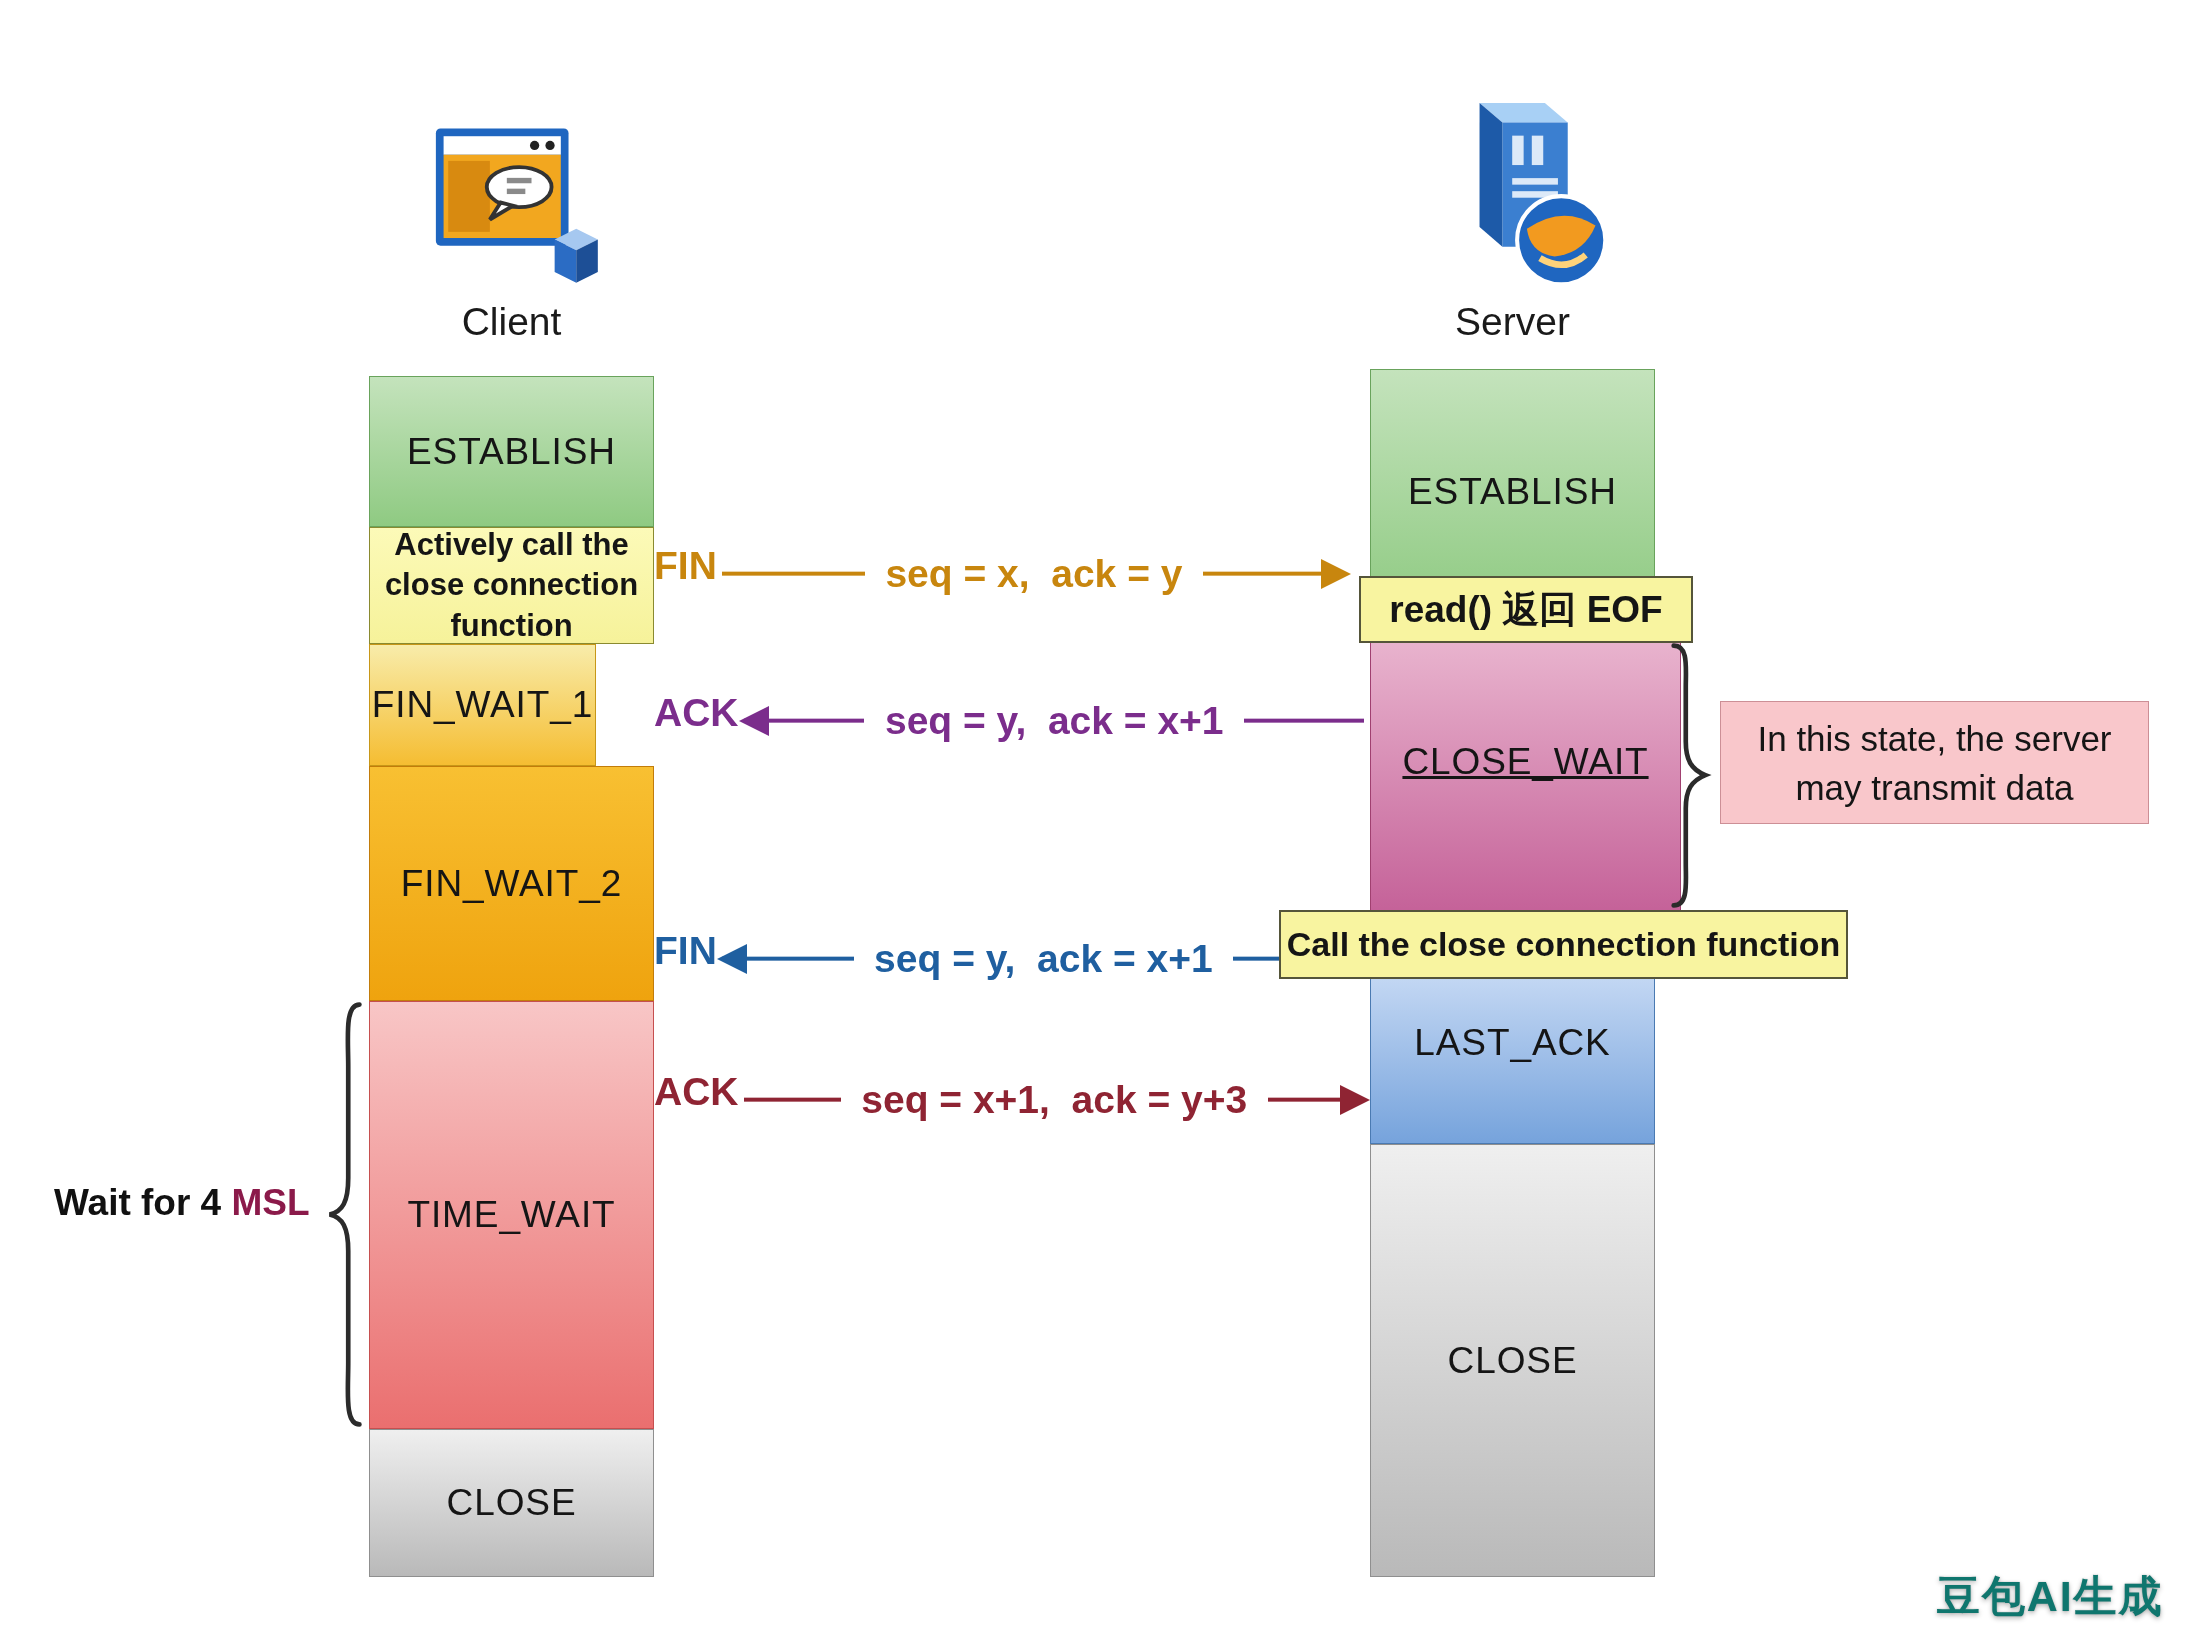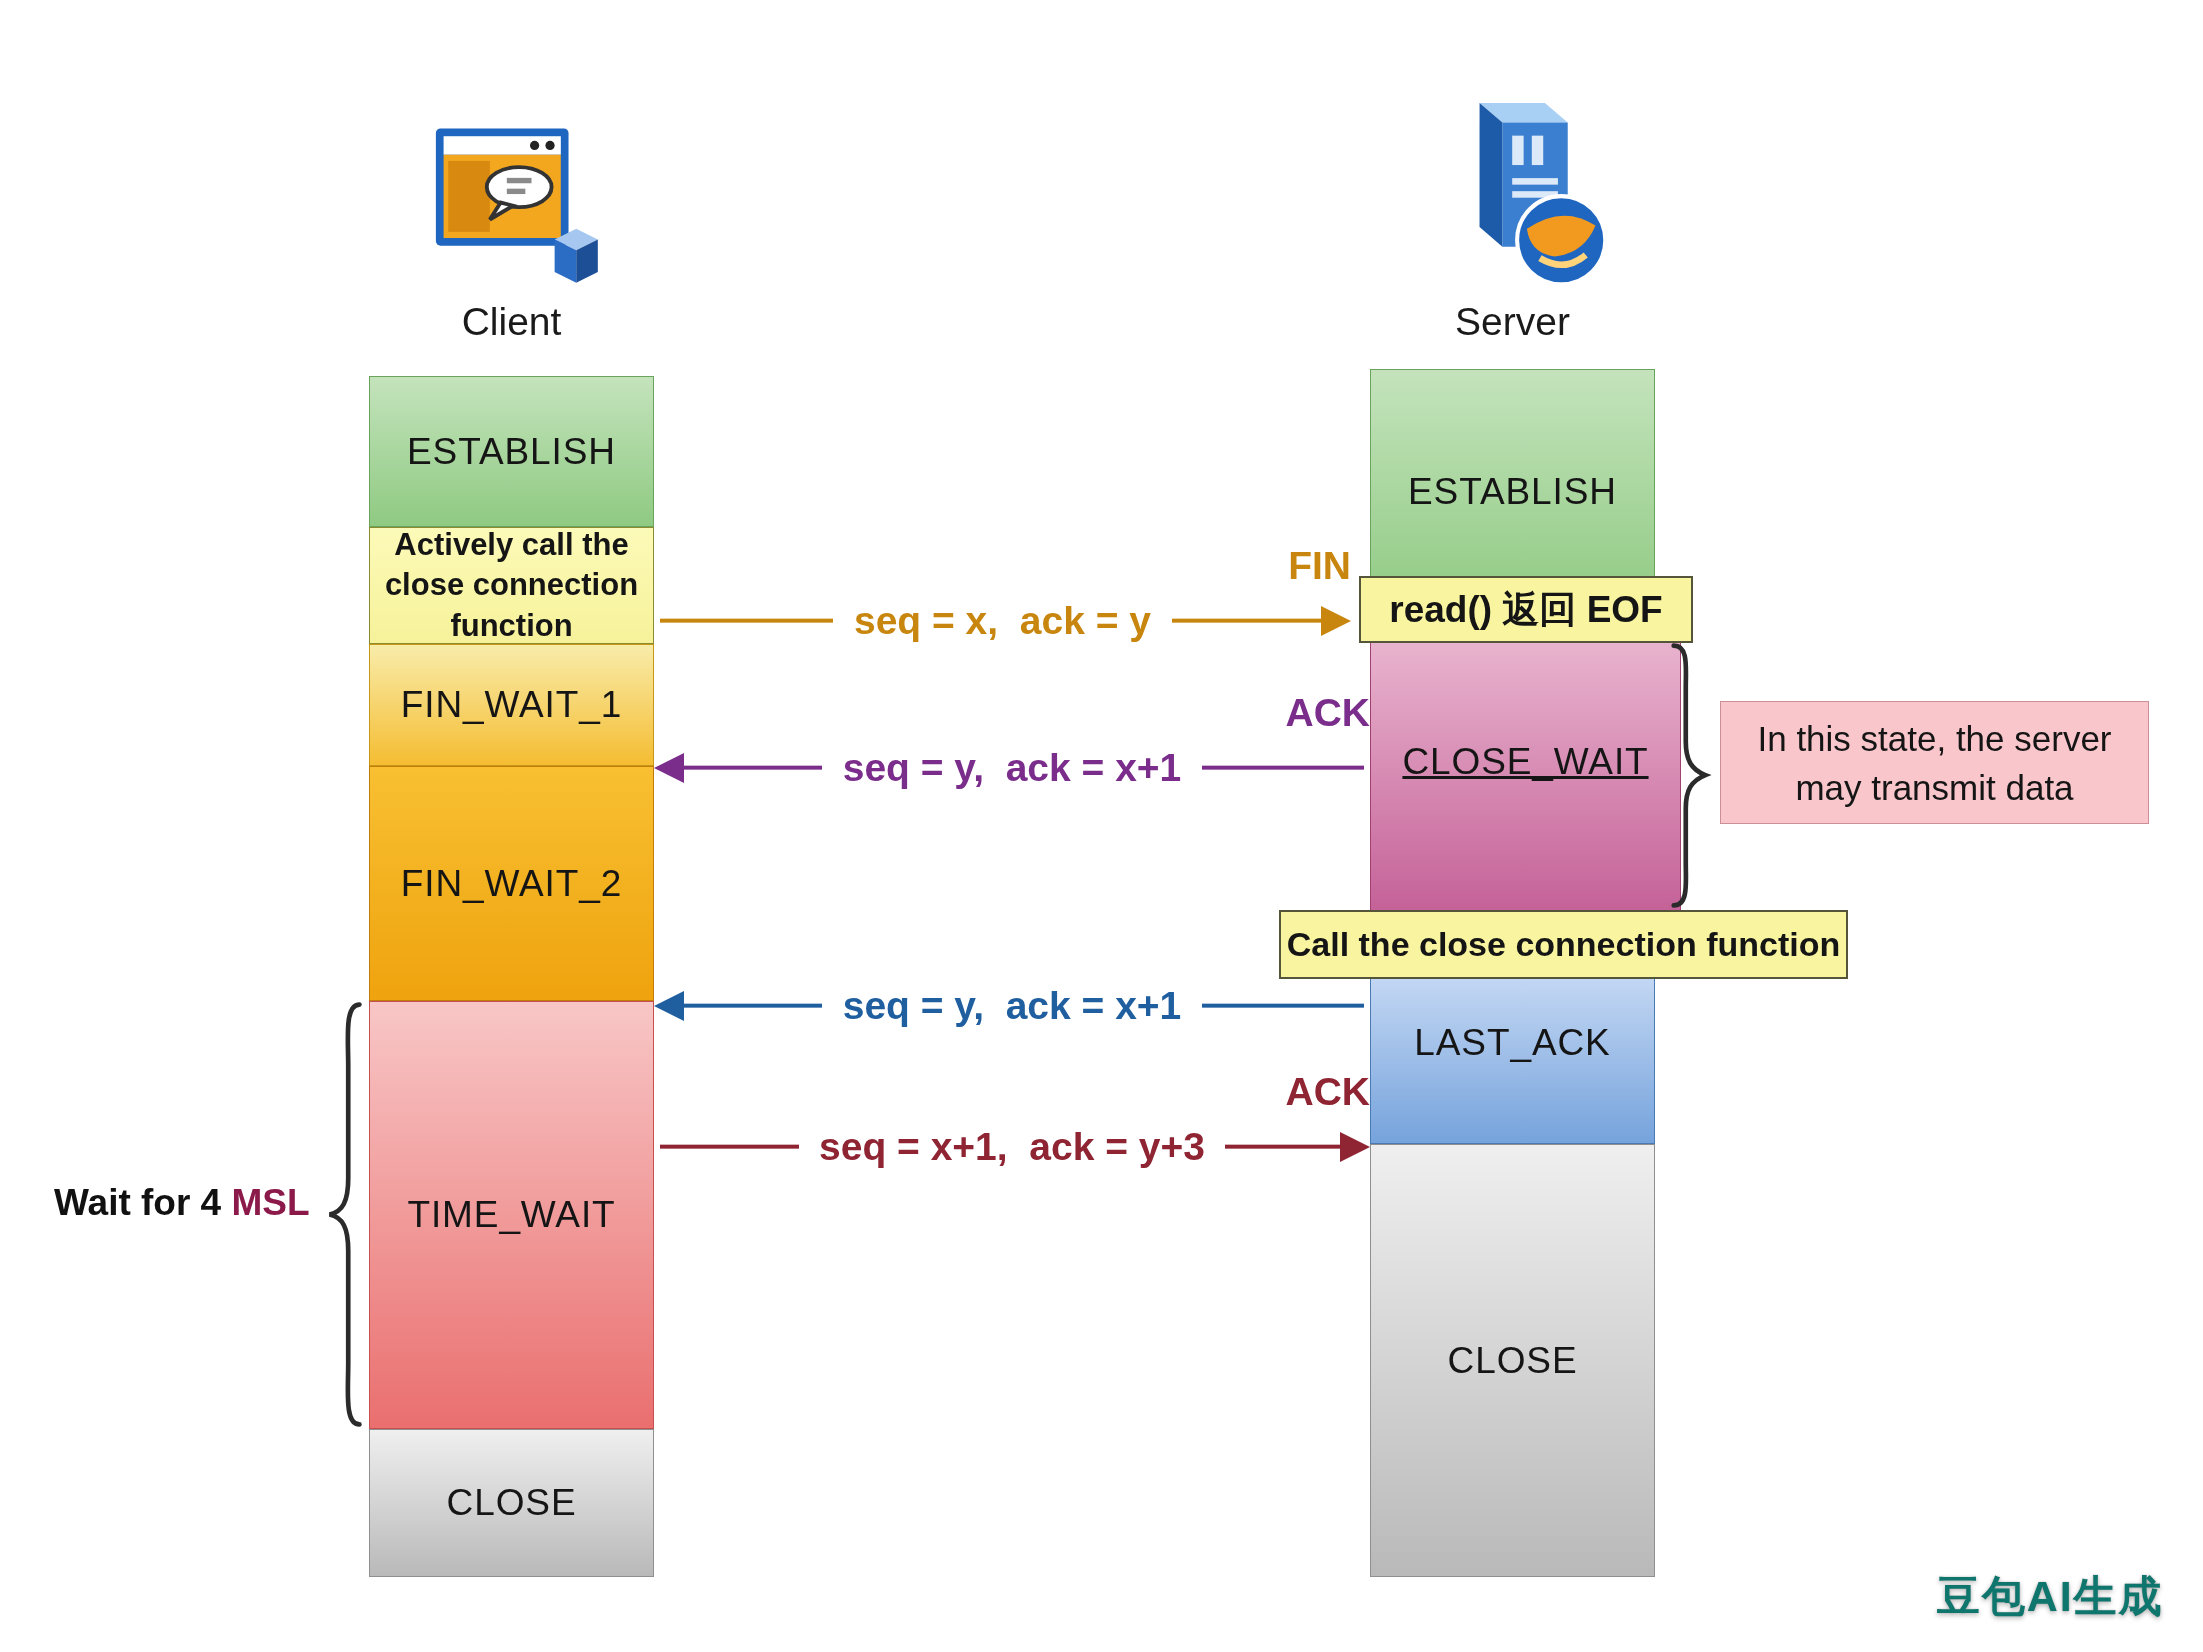--- a/index.html
+++ b/index.html
@@ -17,21 +17,21 @@
   .fw2      { background:linear-gradient(180deg,#f8c032,#efa30e); border:1.9px solid #c27c0a; }
   .timewait { background:linear-gradient(180deg,#f8c6c6,#ea6f6f); border:1.9px solid #c64f4f; }
   .grayx    { background:linear-gradient(180deg,#efefef,#b9b9b9); border:1.9px solid #8f8f8f; }
   .closewait{ background:linear-gradient(180deg,#eec0d6,#c35e96); border:1.9px solid #a04070; }
   .lastack  { background:linear-gradient(180deg,#d3e2f8,#76a3dc); border:1.9px solid #4a7ab2; }
   .ynote    { background:linear-gradient(180deg,#fcfab8,#f6f29a); border:1.9px solid #8a8a30;
               font-size:31px; font-weight:600; line-height:1.3; letter-spacing:0; padding:0 11.2px; }
   .overlay-note { position:absolute; display:flex; align-items:center; justify-content:center;
               background:#f8f4a0; border:2.8px solid #55553a; font-weight:600; z-index:4; text-align:center; }
 
-  .msg { position:absolute; display:flex; flex-direction:column; align-items:flex-end; z-index:2; }
+  .msg { position:absolute; display:flex; align-items:flex-start; z-index:2; }
   .msg-name { font-size:39px; font-weight:bold; line-height:47px; }
   .msg-track { position:relative; width:100%; height:56px; display:flex; align-items:center;
                justify-content:center; margin-top:3.7px; }
   .msg-line { position:absolute; left:5.6px; right:5.6px; top:50%; transform:translateY(-50%);
               height:4.7px; background:currentColor; }
   .msg-detail { position:relative; z-index:1; background:#ffffff; padding:0 20.5px;
                 font-size:39px; font-weight:bold; white-space:pre; }
   .ah { position:absolute; top:50%; width:0; height:0; z-index:2; }
   .ah.r { right:0; transform:translateY(-50%); border-top:15px solid transparent;
           border-bottom:15px solid transparent; border-left:30px solid currentColor; }
@@ -86,21 +86,21 @@
       <rect x="54" y="60" width="28" height="4" fill="#dce9f8"></rect>
       <circle cx="84" cy="90" r="27" fill="#1f66c0" stroke="#ffffff" stroke-width="2.5"></circle>
       <path d="M63,83 q22,-15 42,-2 q-7,17 -25,19 q-15,-2 -17,-17" fill="#f29a1f"></path>
       <path d="M71,101 q15,9 28,-2" stroke="#ffd37a" stroke-width="4" fill="none"></path>
     </svg>
   </div>
   <div class="actor-label" style="left:1370px; top:300px; width:285px;">Server</div>
 
   <div class="box green" style="left:369px; top:376px; width:285px; height:151px;">ESTABLISH</div>
   <div class="box ynote" style="left:369px; top:527px; width:285px; height:117px;">Actively call the close connection function</div>
-  <div class="box fw1" style="left:369px; top:644px; width:285px; height:122px;">FIN_WAIT_1</div>
+  <div class="box fw1" style="left:369px; top:644px; width:227px; height:122px;">FIN_WAIT_1</div>
   <div class="box fw2" style="left:369px; top:766px; width:285px; height:235px;">FIN_WAIT_2</div>
   <div class="box timewait" style="left:369px; top:1001px; width:285px; height:428px;">TIME_WAIT</div>
   <div class="box grayx" style="left:369px; top:1429px; width:285px; height:148px;">CLOSE</div>
 
   <div class="box green" style="left:1370px; top:369px; width:285px; height:246px;">ESTABLISH</div>
   <div class="box closewait" style="left:1370px; top:599px; width:311px; height:326px;text-decoration:underline;">CLOSE_WAIT</div>
   <div class="box lastack" style="left:1370px; top:942px; width:285px; height:202px;">LAST_ACK</div>
   <div class="box grayx" style="left:1370px; top:1144px; width:285px; height:433px;">CLOSE</div>
 
   <div class="overlay-note" style="left:1359px; top:576px; width:334px; height:67px; font-size:37px;">read() 返回 EOF</div>

